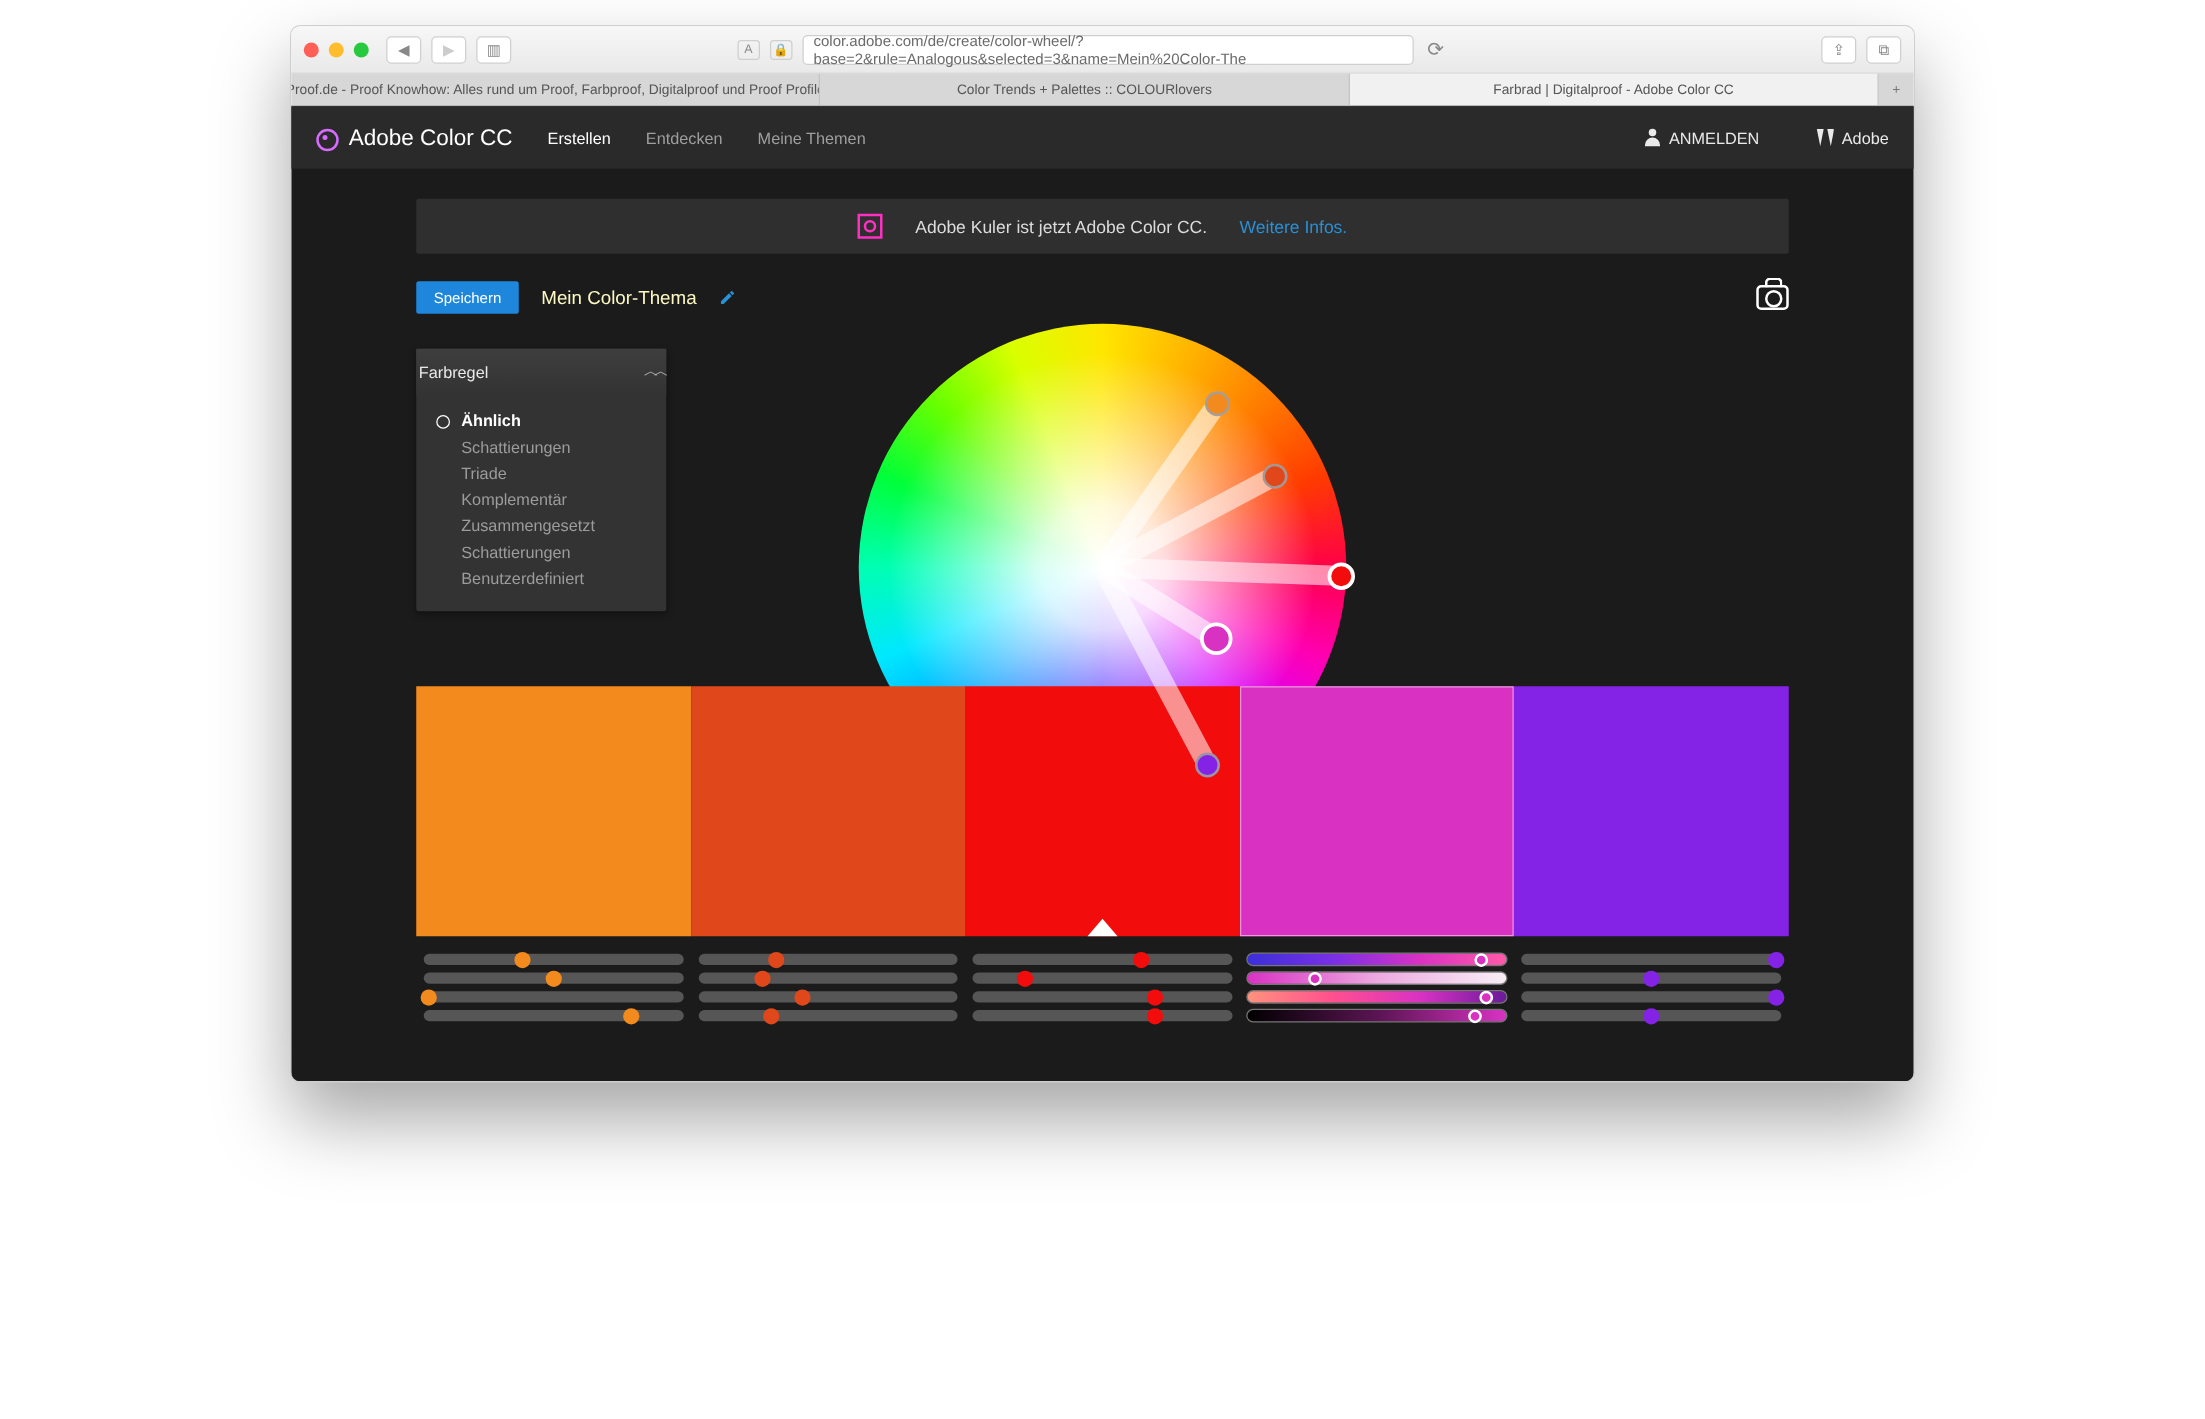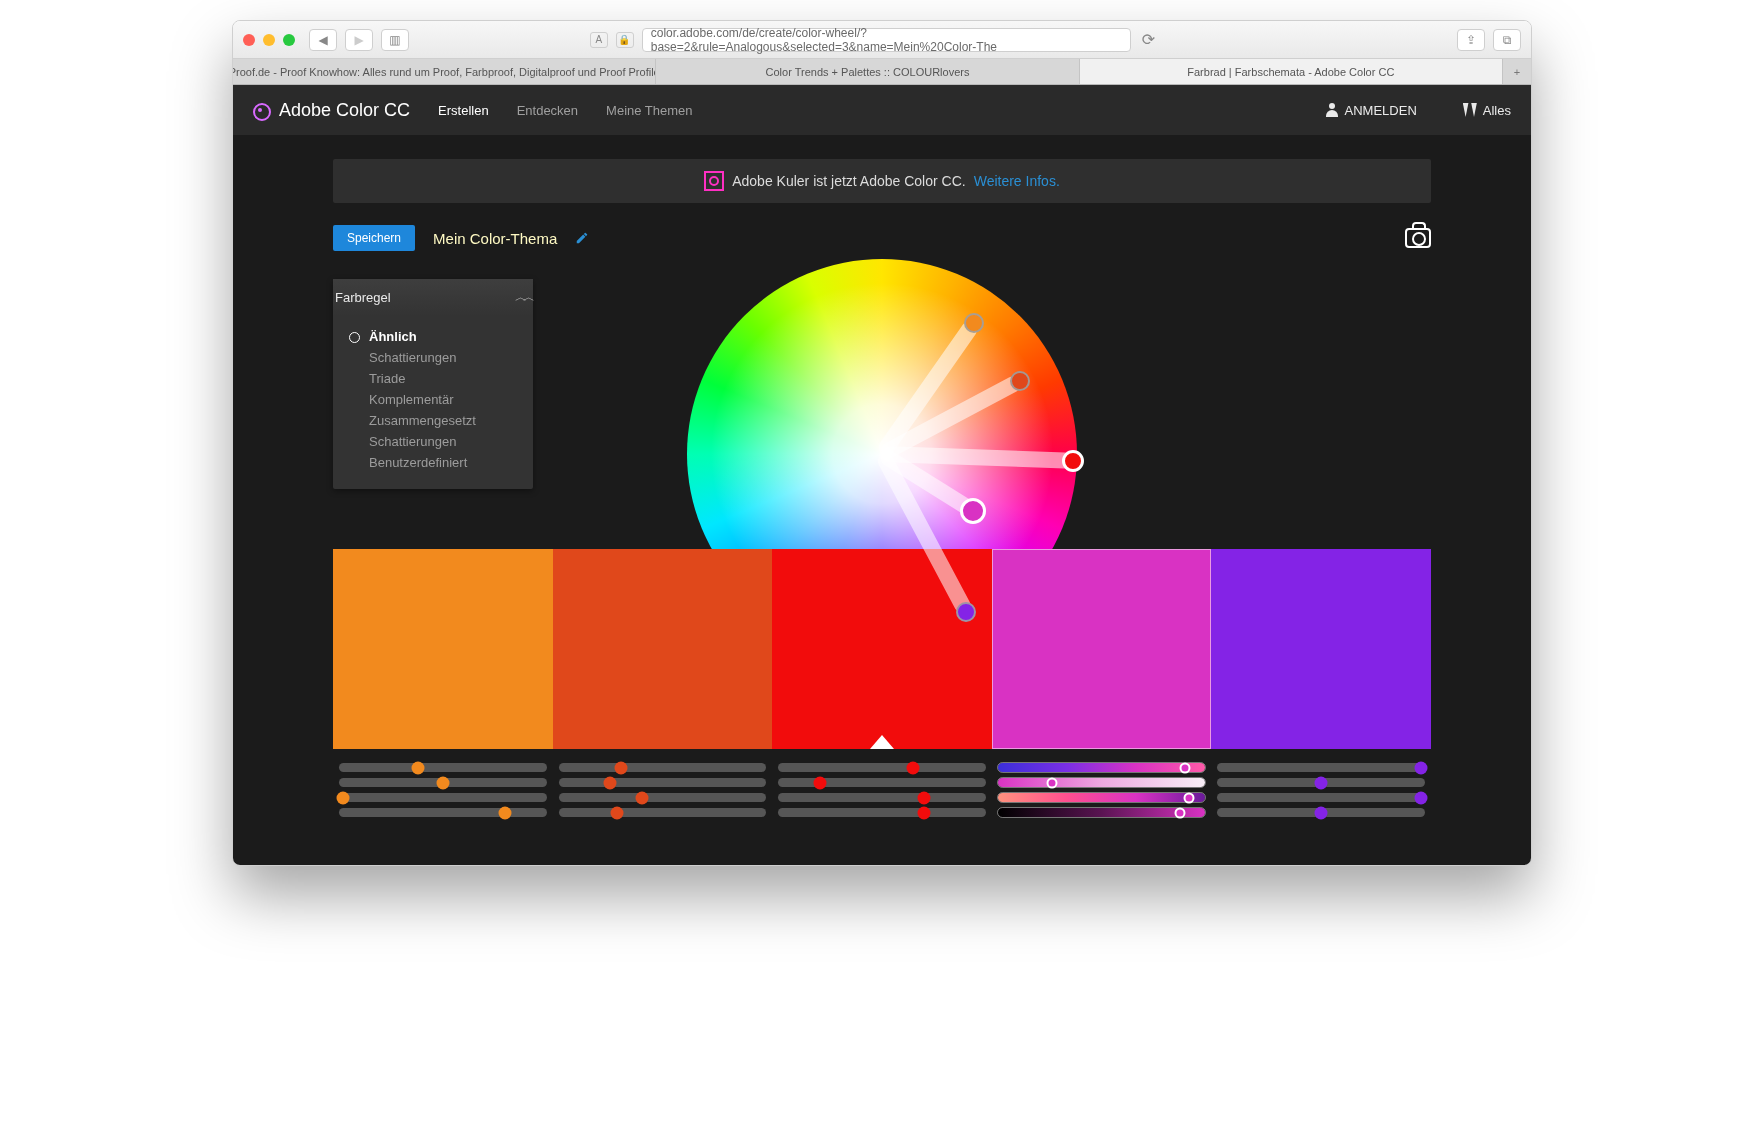--- a/index.html
+++ b/index.html
@@ -39,21 +39,21 @@
   .signin { display:flex;align-items:center;gap:6px;color:#eaeaea;font-size:13px;}
   .person-icon{width:14px;height:14px;display:inline-block;position:relative;}
   .person-icon::before{content:"";position:absolute;width:6px;height:6px;border-radius:50%;background:#eaeaea;left:4px;top:0;}
   .person-icon::after{content:"";position:absolute;width:12px;height:7px;border-radius:6px 6px 0 0;background:#eaeaea;left:1px;top:7px;}
   .adobe-mark{display:flex;align-items:center;gap:6px;color:#eaeaea;font-size:13px;margin-left:18px;}
   .adobe-logo{width:14px;height:14px;display:inline-block;position:relative;}
   .adobe-logo::before{content:"";position:absolute;inset:0;background:#eaeaea;clip-path:polygon(0 0,40% 0,20% 100%);}
   .adobe-logo::after{content:"";position:absolute;inset:0;background:#eaeaea;clip-path:polygon(60% 0,100% 0,80% 100%);}
 
   .inner { padding:24px 100px 0 100px; }
-  .banner { background:#2f2f2f; height:44px; border-radius:2px; display:flex; align-items:center; justify-content:center; gap:8px; font-size:14px; color:#dcdcdc;}
+  .banner { background:#2f2f2f; height:44px; border-radius:2px; display:flex; align-items:center; justify-content:center; gap:26px; font-size:14px; color:#dcdcdc;}
   .banner a{ color:#2a8fd4; text-decoration:none; }
   .kuler-box{width:20px;height:20px;border:2px solid #ff2fc3;display:flex;align-items:center;justify-content:center;}
   .kuler-box span{width:10px;height:10px;border:2px solid #ff2fc3;border-radius:50%;display:block;}
 
   .row2{ display:flex; align-items:center; gap:18px; margin-top:22px; }
   .save-btn{ background:#1e87db; color:#fff; border:none; padding:6px 14px; font-size:12px; border-radius:2px; cursor:pointer;}
   .theme-name{ font-size:15px; color:#fef9c3; }
   .pencil{ width:14px;height:14px;display:inline-block;transform:rotate(0deg);}
   .pencil svg{width:14px;height:14px;fill:#2a8fd4;}
   .cam { margin-left:auto; width:26px;height:20px;border:2.5px solid #fff;border-radius:4px;position:relative;}
@@ -125,42 +125,42 @@
     <div style="flex:.6"></div>
     <div class="rtools">
       <div class="tbtn">⇪</div>
       <div class="tbtn">⧉</div>
     </div>
   </div>
 
   <div class="tab-strip">
     <div class="btab">Proof.de - Proof Knowhow: Alles rund um Proof, Farbproof, Digitalproof und Proof Profile</div>
     <div class="btab">Color Trends + Palettes :: COLOURlovers</div>
-    <div class="btab active">Farbrad | Farbschemata - Adobe Color CC</div>
+    <div class="btab active">Farbrad | Digitalproof - Adobe Color CC</div>
     <div class="newtab">+</div>
   </div>
 
   <div class="page">
 
     <div class="page-header">
       <div class="brand">
         <span class="brand-icon"></span>
         <span>Adobe Color CC</span>
       </div>
       <div class="nav-item on">Erstellen</div>
       <div class="nav-item">Entdecken</div>
       <div class="nav-item">Meine Themen</div>
       <div class="hspace"></div>
       <div class="signin">
         <span class="person-icon"></span>
         <span>ANMELDEN</span>
       </div>
       <div class="adobe-mark">
         <span class="adobe-logo"></span>
-        <span>Alles</span>
+        <span>Adobe</span>
       </div>
     </div>
 
     <div class="inner">
 
       <div class="banner">
         <span class="kuler-box">
             <span></span>
           </span>
         <span>Adobe Kuler ist jetzt Adobe Color CC.</span>

